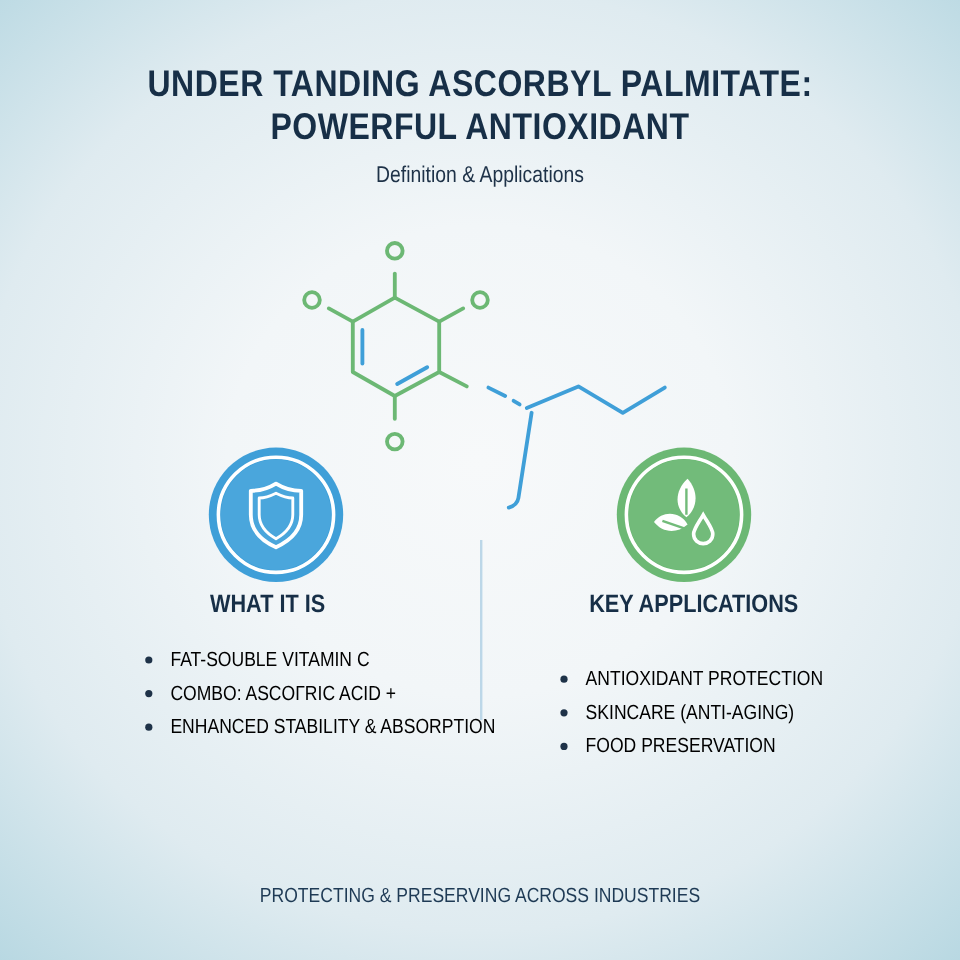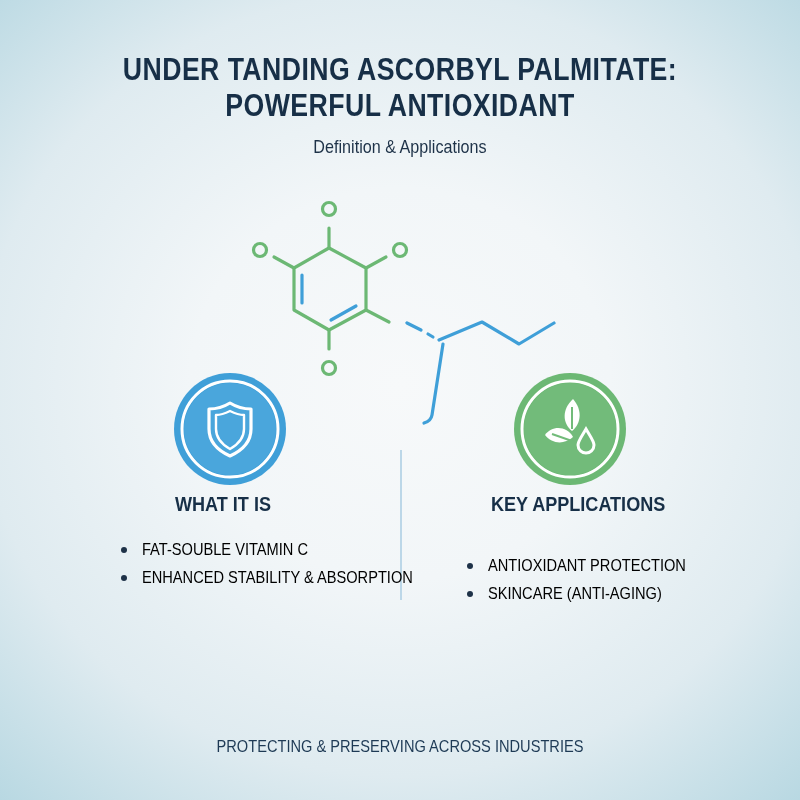--- a/index.html
+++ b/index.html
@@ -117,21 +117,23 @@
   <line x1="40" y1="63" x2="60" y2="70" stroke="#72bb7a" stroke-width="2"></line>
 
   <path d="M74,58 C70,65 66,70 66,74 C66,79 70,82 74,82 C78,82 82,79 82,74 C82,70 78,65 74,58 Z" fill="none" stroke="#ffffff" stroke-width="3"></path>
 </svg>
 
 <h2 class="col-heading h-left">WHAT IT IS</h2>
 <h2 class="col-heading h-right">KEY APPLICATIONS</h2>
 
 <ul class="bullets list-left">
   <li><span class="dot"></span><span class="txt">FAT-SOUBLE VITAMIN C</span></li>
+  <li><span class="dot"></span><span class="txt">COMBO: ASCOΓRIC ACID +</span></li>
   <li><span class="dot"></span><span class="txt">ENHANCED STABILITY &amp; ABSORPTION</span></li>
 </ul>
 
 <ul class="bullets list-right">
   <li><span class="dot"></span><span class="txt">ANTIOXIDANT PROTECTION</span></li>
   <li><span class="dot"></span><span class="txt">SKINCARE (ANTI-AGING)</span></li>
+  <li><span class="dot"></span><span class="txt">FOOD PRESERVATION</span></li>
 </ul>
 
 <div class="footer">PROTECTING &amp; PRESERVING ACROSS INDUSTRIES</div>
 
 </body></html>

